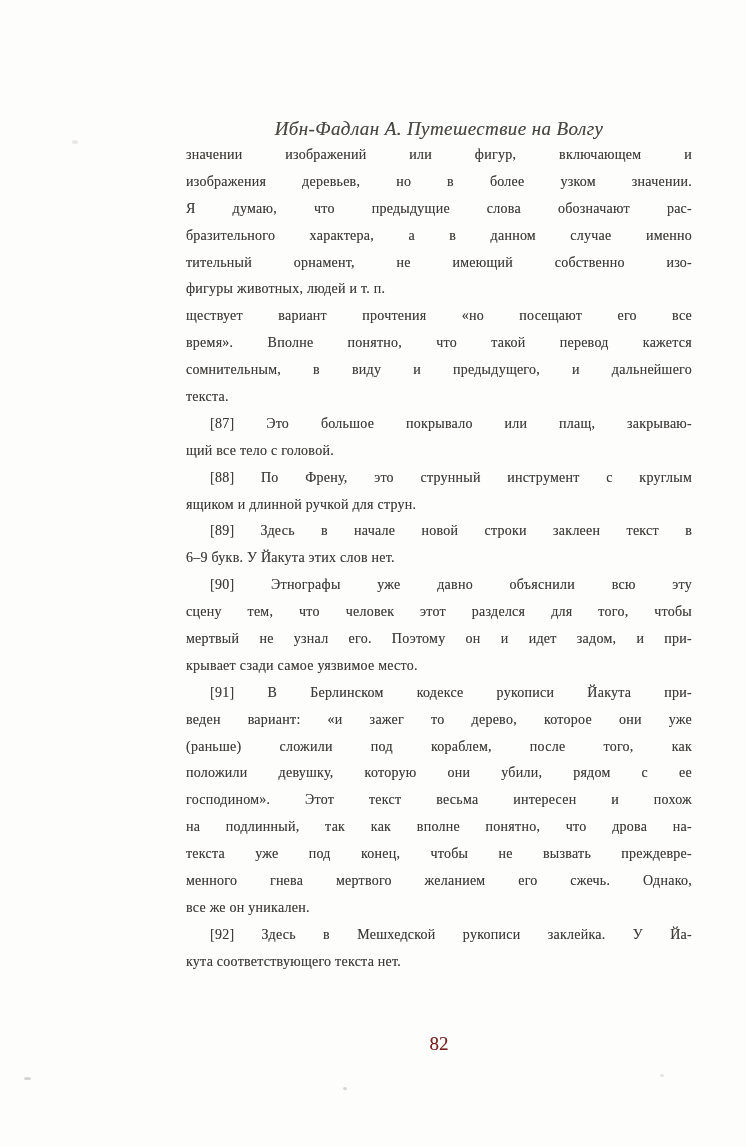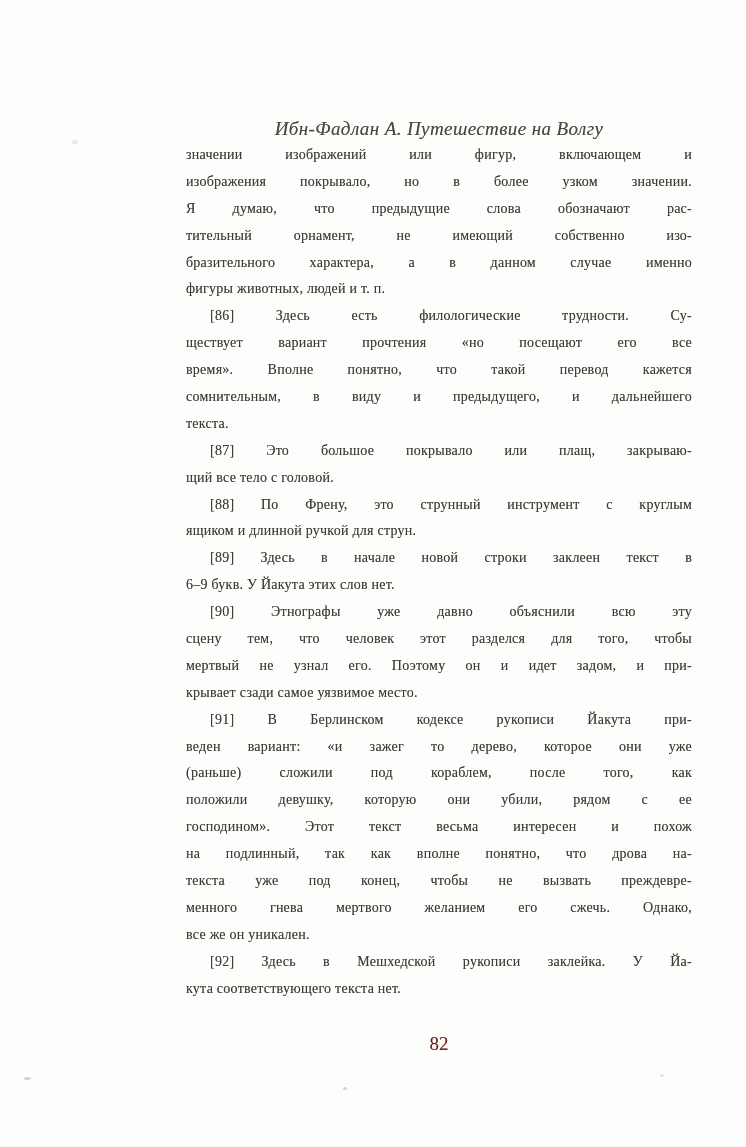--- a/index.html
+++ b/index.html
@@ -77,28 +77,27 @@
 </head>
 <body>
 
 <div class="page">
 
   <div class="running-head">Ибн-Фадлан А. Путешествие на Волгу</div>
 
   <div class="text-block">
       <div class="para">
         <div class="line j">значении изображений или фигур, включающем и</div>
-        <div class="line j">изображения покрывало, но в более узком значении.</div>
+        <div class="line j">изображения деревьев, но в более узком значении.</div>
         <div class="line j">Я думаю, что предыдущие слова обозначают рас-</div>
+        <div class="line j">бразительного характера, а в данном случае именно</div>
         <div class="line j">тительный орнамент, не имеющий собственно изо-</div>
-        <div class="line j">бразительного характера, а в данном случае именно</div>
         <div class="line last">фигуры животных, людей и т. п.</div>
       </div>
       <div class="para">
-        <div class="line j indent">[86] Здесь есть филологические трудности. Су-</div>
         <div class="line j">ществует вариант прочтения «но посещают его все</div>
         <div class="line j">время». Вполне понятно, что такой перевод кажется</div>
         <div class="line j">сомнительным, в виду и предыдущего, и дальнейшего</div>
         <div class="line last">текста.</div>
       </div>
       <div class="para">
         <div class="line j indent">[87] Это большое покрывало или плащ, закрываю-</div>
         <div class="line last">щий все тело с головой.</div>
       </div>
       <div class="para">

